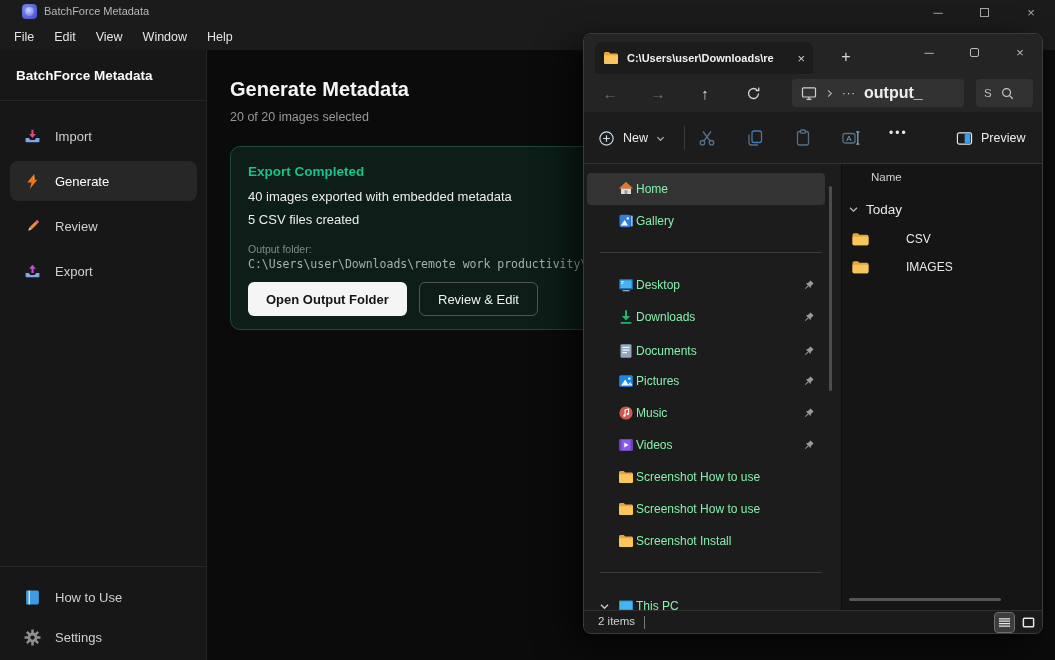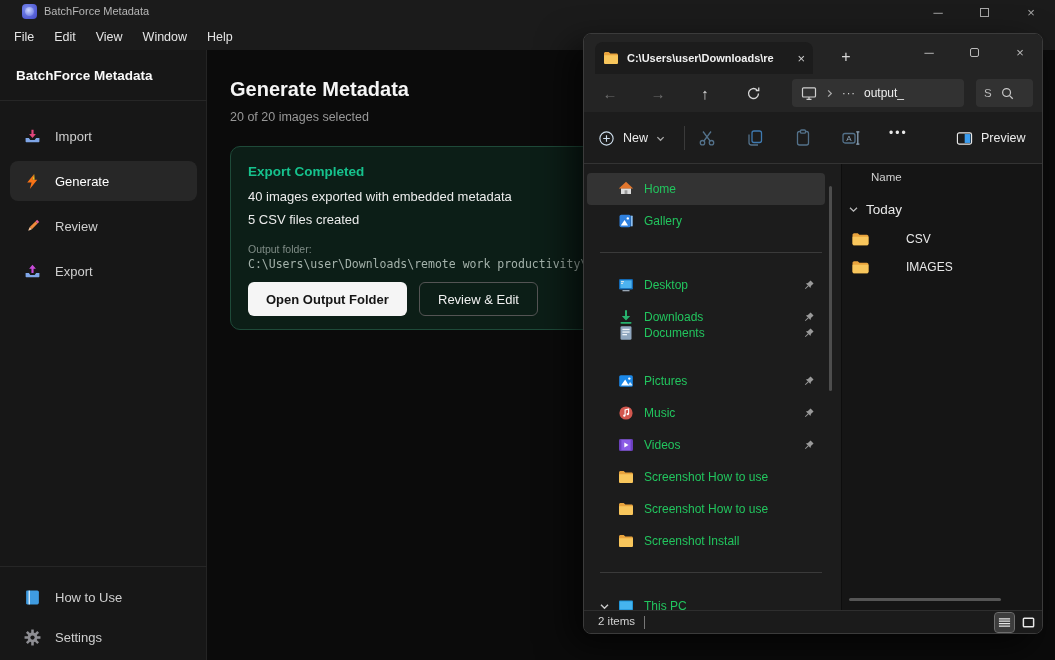--- a/index.html
+++ b/index.html
@@ -62,21 +62,21 @@
   .xwc { position:absolute; top:0; width:44px; height:36px; display:flex; align-items:center;
          justify-content:center; color:#bbbbbb; font-size:13px; }
   .xwc .sq { width:9px; height:9px; border:1px solid #bbbbbb; border-radius:2px; }
 
   #navbar { position:absolute; left:0; top:40px; width:100%; height:38px; background:#242424; }
   .navarr { position:absolute; top:0; height:38px; width:36px; display:flex; align-items:center;
             justify-content:center; font-size:15px; }
   .dim { color:#6e6e6e; } .lit { color:#d8d8d8; }
   #breadcrumb { position:absolute; left:208px; top:5px; width:172px; height:28px; background:#323232;
                 border-radius:4px; display:flex; align-items:center; padding:0 9px; gap:8px; }
-  #breadcrumb-folder { color:#eeeeee; font-size:12px; }
+  #breadcrumb-folder { color:#eeeeee; font-size:16px;font-weight:bold; }
   #bc-dots { color:#dddddd; font-size:11px; letter-spacing:1px; }
   #searchbox { position:absolute; left:392px; top:5px; width:57px; height:28px; background:#323232;
                border-radius:4px; display:flex; align-items:center; padding:0 8px; gap:8px; }
   #search-text { color:#bbbbbb; font-size:11.5px; overflow:hidden; }
 
   #xtoolbar { position:absolute; left:0; top:78px; width:100%; height:52px; background:#1c1c1c;
               border-bottom:1px solid #333333; }
   #new-btn { position:absolute; left:14px; top:12px; height:28px; display:flex; align-items:center; gap:8px; }
   #new-label { color:#ececec; font-size:12.5px; }
   .tsep { position:absolute; left:100px; top:14px; width:1px; height:24px; background:#3a3a3a; }
@@ -86,21 +86,21 @@
   #preview-label { color:#ececec; font-size:12.5px; }
 
   #xbody { position:absolute; left:0; top:130px; width:100%; height:447px; }
   #xsidebar { position:absolute; left:0; top:0; width:257px; height:100%; background:#1c1c1c; overflow:hidden; }
   #xdivider { position:absolute; left:257px; top:0; width:1px; height:100%; background:#0d0d0d; }
   #xcontent { position:absolute; left:258px; top:0; right:0; height:100%; background:#151515;text-align:center; }
   .xrow { position:absolute; left:3px; width:238px; height:32px; display:flex; align-items:center;
           border-radius:4px; }
   .xrow.selected { background:#333333; }
   .xicon { width:16px; height:16px; margin-left:31px; display:inline-flex; flex:none; }
-  .xlabel { margin-left:10px; font-size:12px; color:#22c55e; white-space:nowrap; flex:1; }
+  .xlabel { margin-left:2px; font-size:12px; color:#86efac; white-space:nowrap; flex:1; }
   .pin { width:13px; height:13px; margin-right:10px; display:inline-flex; flex:none; }
   .xdiv { position:absolute; left:16px; width:222px; height:1px; background:#3a3a3a; }
   #xscroll { position:absolute; left:245px; top:22px; width:3px; height:205px; background:#4d4d4d; border-radius:2px; }
   .chev { width:11px; height:11px; display:inline-flex; flex:none; }
   #thispc-chev { position:absolute; left:12px; }
 
   #col-name { position:absolute; left:29px; top:7px; font-size:11.5px; color:#d0d0d0; }
   #group-today { position:absolute; left:6px; top:38px; display:flex; align-items:center; gap:7px; }
   #group-today-label { font-size:13.5px; color:#e8e8e8; }
   .frow { position:absolute; left:10px; height:28px; display:flex; align-items:center; gap:9px; }
@@ -405,21 +405,21 @@
         <span class="pin">
             <svg viewBox="0 0 16 16">
               <g transform="rotate(45 8 8)" fill="#9a9a9a">
                 <path d="M5.4 1.8h5.2v4.6l1.4 2.1H4l1.4-2.1z"></path>
                 <rect x="7.4" y="8.5" width="1.2" height="5.2"></rect>
               </g>
             </svg>
           </span>
       </div>
 
-      <div class="xrow" style="top:153px">
+      <div class="xrow" style="top:171px">
         <span class="xicon">
           <svg viewBox="0 0 16 16">
               <rect x="2.5" y="1.3" width="11" height="13.4" rx="1.3" fill="#8FA6BE"></rect>
               <rect x="4.4" y="3.8" width="7.2" height="1.3" fill="#eef3f9"></rect>
               <rect x="4.4" y="6.4" width="7.2" height="1.3" fill="#eef3f9"></rect>
               <rect x="4.4" y="9" width="4.6" height="1.3" fill="#eef3f9"></rect>
             </svg>
         </span>
         <span class="xlabel">Documents</span>
         <span class="pin">

